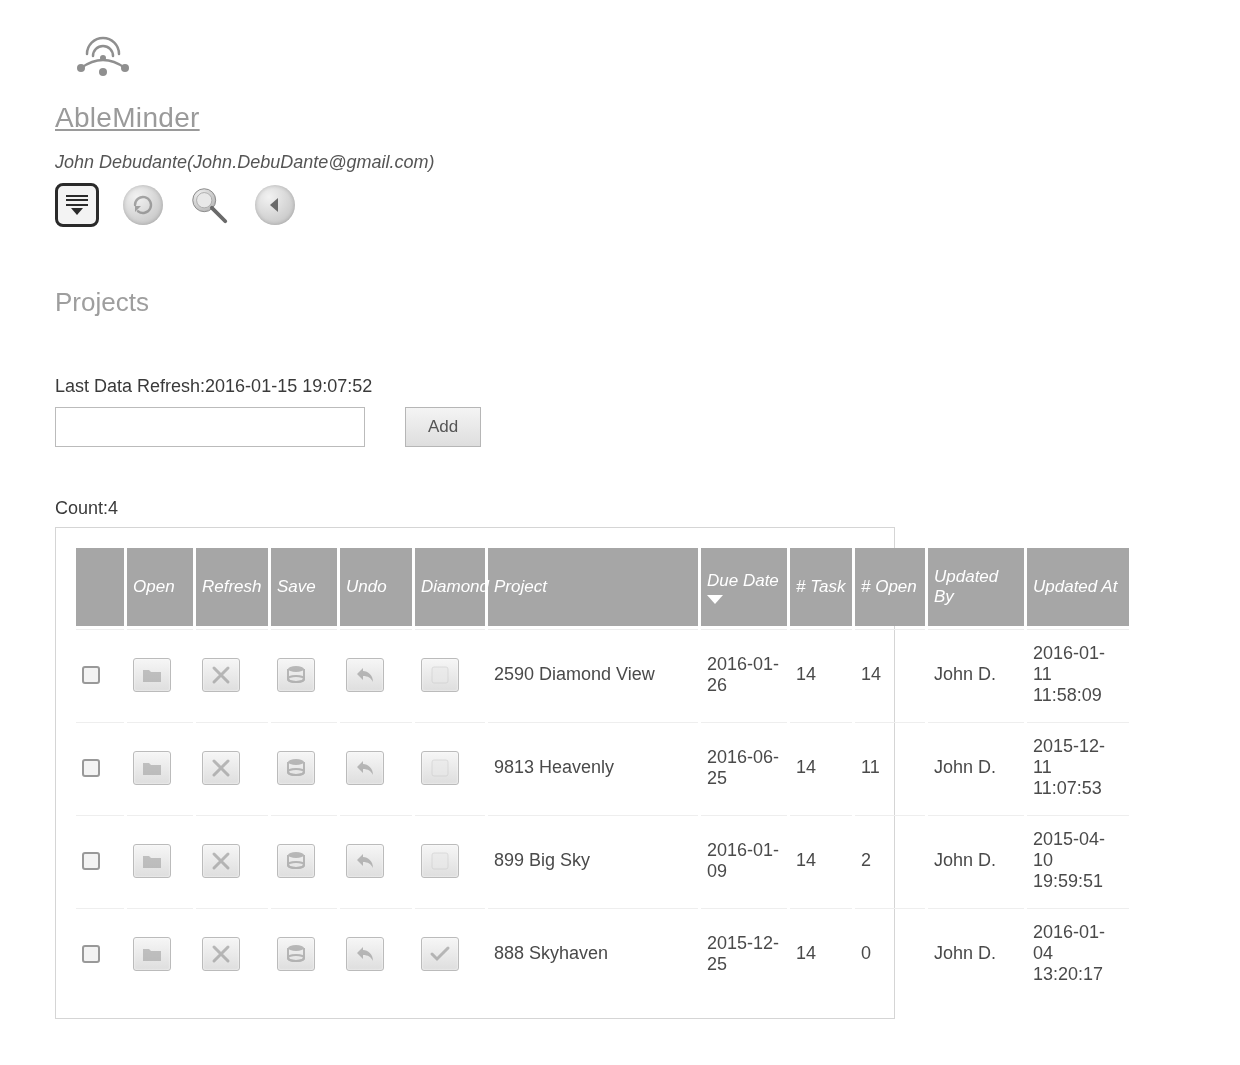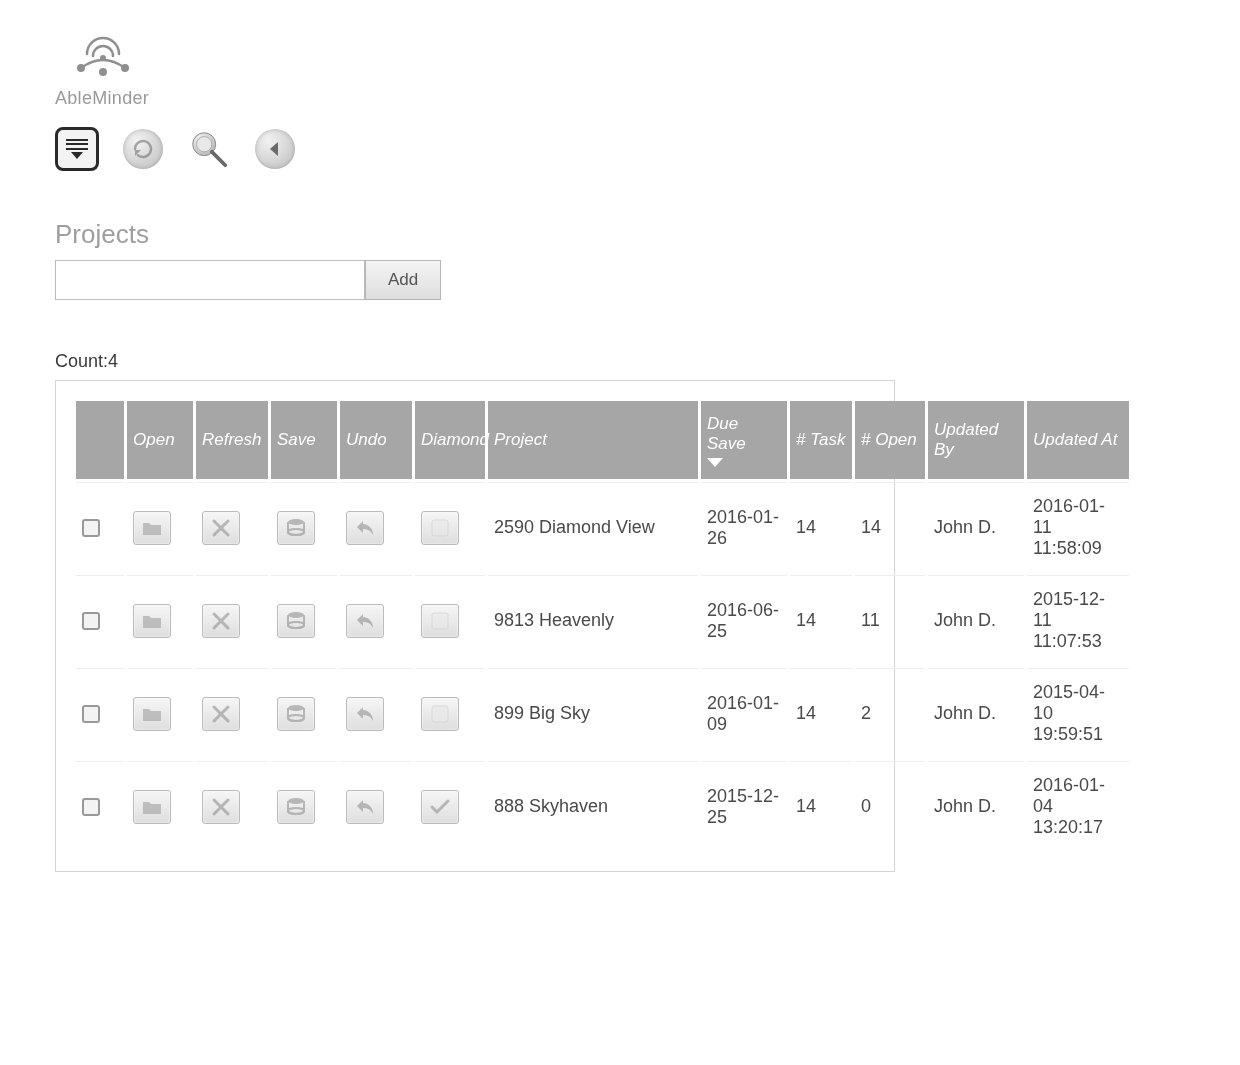--- a/index.html
+++ b/index.html
@@ -15,25 +15,26 @@
   .page {
     padding: 28px 55px;
   }
   .brand-block { margin-bottom: 18px; }
   .brand-logo {
     display: inline-block;
     margin-left: 8px;
   }
   .brand-logo svg { display:block; }
   .brand-name {
-    font-size: 18px;
+    font-size: 28px;
     color: #9a9a9a;
     font-weight: 300;
     letter-spacing: 0.3px;
-    margin-top: 4px;
+    margin-top: 18px;
+    text-decoration: underline;
   }
 
   .user-line {
     font-style: italic;
     font-size: 18px;
     color: #555;
     margin-top: 4px;
   }
 
   .toolbar {
@@ -69,33 +70,34 @@
   .circle-btn {
     width: 40px; height:40px; border-radius:50%;
     background: radial-gradient(circle at 35% 30%, #f2f2f2, #bcbcbc);
     box-shadow: inset 0 0 4px rgba(0,0,0,0.2), 0 1px 0 #fff;
     display:flex;align-items:center;justify-content:center;
   }
 
   .section-title {
     font-size: 26px;
     color: #9e9e9e;
-    margin-top: 48px;
+    margin-top: 60px;
     font-weight: 300;
   }
 
   .refresh-line {
     font-size: 18px;
     color: #3a3a3a;
     margin-top: 58px;
   }
 
   .add-row {
     display:flex;
     margin-top: 10px;
+    gap: 40px;
   }
   .add-input {
     width: 310px;
     height: 40px;
     border: 1px solid #bbb;
     background:#fff;
     font-size:16px;
     padding: 0 8px;
     outline:none;
   }
@@ -198,20 +200,21 @@
           <path d="M18 40 Q40 24 62 40"></path>
           <circle cx="18" cy="40" r="4" fill="#8f8f8f" stroke="none"></circle>
           <circle cx="62" cy="40" r="4" fill="#8f8f8f" stroke="none"></circle>
           <circle cx="40" cy="44" r="4" fill="#8f8f8f" stroke="none"></circle>
         </g>
       </svg>
     </div>
     <div class="brand-name">AbleMinder</div>
   </div>
 
+  <div class="user-line">John Debudante(John.DebuDante@gmail.com)</div>
 
   <div class="toolbar">
     <div class="tb-btn tb-framed">
       <div class="tb-inner-lines">
         <div class="ln"></div>
           <div class="ln"></div>
           <div class="ln"></div>
         <div class="tri"></div>
       </div>
     </div>
@@ -240,20 +243,23 @@
       <div class="circle-btn">
         <svg width="22" height="22" viewBox="0 0 22 22">
           <path d="M14 4 L6 11 L14 18 Z" fill="#6a6a6a"></path>
         </svg>
       </div>
     </div>
   </div>
 
   <div class="section-title">Projects</div>
 
+  <div class="refresh-line">
+    <span>Last Data Refresh:</span><span>2016-01-15 19:07:52</span>
+  </div>
 
   <div class="add-row">
     <input class="add-input" type="text" value="" style="">
     <button class="add-button">Add</button>
   </div>
 
   <div class="count-line">
     <span>Count:</span><span>4</span>
   </div>
 
@@ -276,21 +282,21 @@
       <thead>
         <tr>
           <th></th>
           <th>Open</th>
           <th>Refresh</th>
           <th>Save</th>
           <th>Undo</th>
           <th>Diamond</th>
           <th>Project</th>
           <th>
-            <span>Due Save</span>
+            <span>Due Date</span>
             <span class="sort-tri"></span>
           </th>
           <th># Task</th>
           <th># Open</th>
           <th>Updated By</th>
           <th>Updated At</th>
         </tr>
       </thead>
       <tbody id="grid-body">
           <tr>

